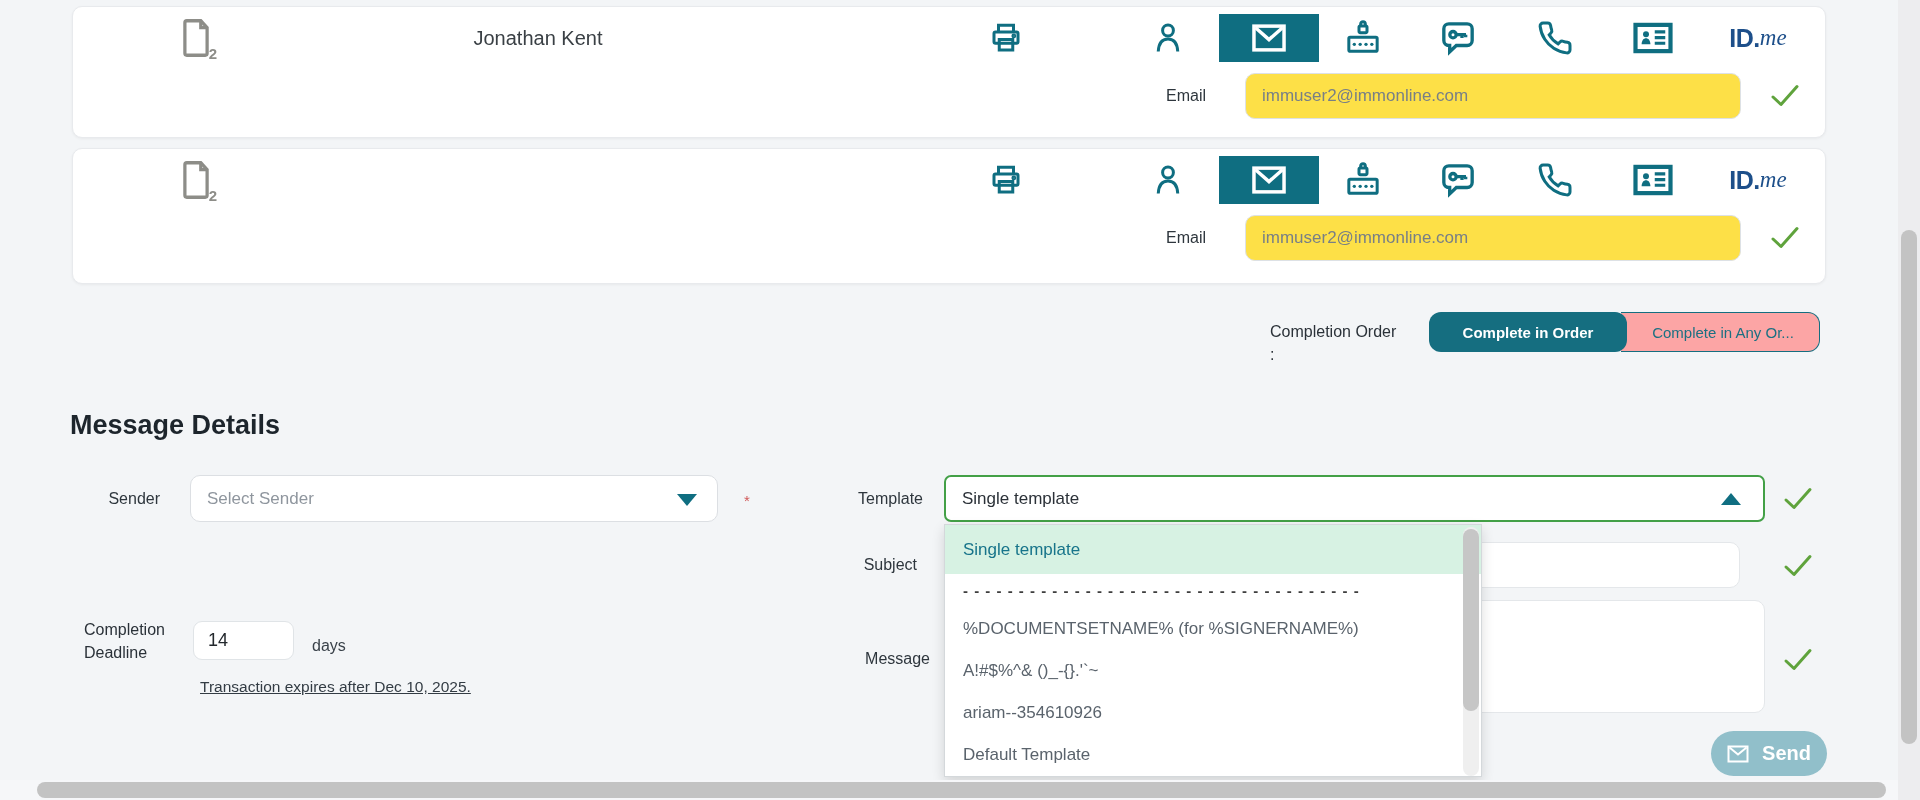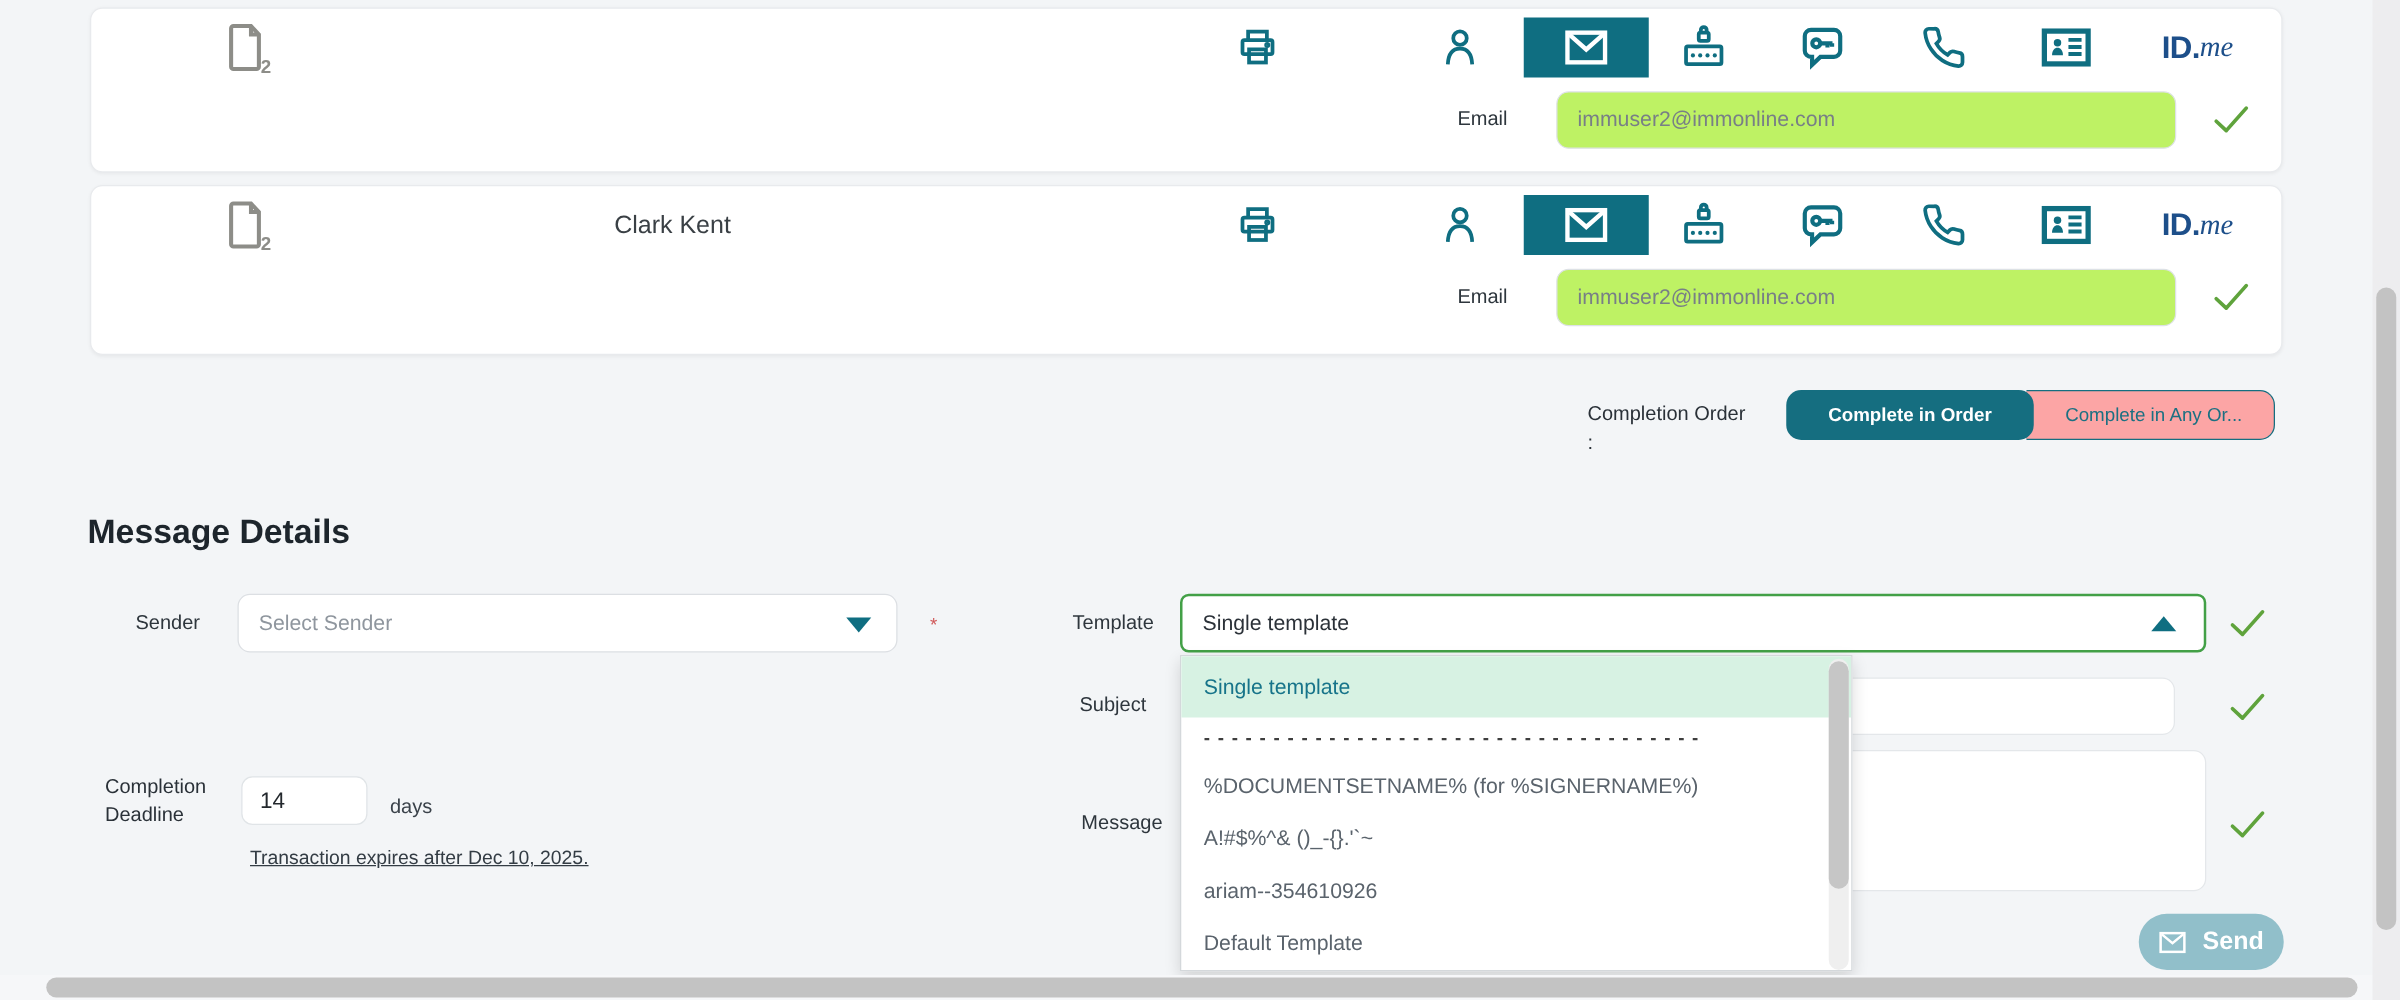--- a/index.html
+++ b/index.html
@@ -44,21 +44,21 @@
   .slot-idme    { left:1630px; width:110px; }
   .idme-bold { font-size:25px; font-weight:bold; color:#1d4f8a; letter-spacing:-0.5px; }
   .idme-italic { font-size:23px; font-style:italic; color:#1d4f8a; font-family:"Liberation Serif","DejaVu Serif",serif; }
 
   .email-label {
     position:absolute; left:1000px; top:80px; width:133px;
     text-align:right; font-size:16px; color:#2e363d;
   }
   .email-input {
     position:absolute; left:1172px; top:66px; width:496px; height:46px;
-    border:1px solid #dde1e5; border-radius:10px; background:#bef264;
+    border:1px solid #dde1e5; border-radius:10px; background:#fde047;
     font-family:inherit; font-size:17px; color:#787f86; padding:0 16px; outline:none;
   }
   .check { position:absolute; width:30px; height:26px; }
   .check-email { left:1697px; top:76px; }
 
   
   .co-label {
     position:absolute; left:1270px; top:320px; width:170px;
     font-size:16px; color:#2a3138; line-height:23px;
   }
@@ -184,20 +184,21 @@
 <body>
 
 <div class="card card1">
   <div class="doc-icon">
     <svg width="46" height="46" viewBox="0 0 24 24" fill="none" stroke="#8d8d88" stroke-width="1.7">
       <path d="M14.5 3 H7.2 a1 1 0 0 0 -1 1 v16 a1 1 0 0 0 1 1 h9.6 a1 1 0 0 0 1 -1 V6.6 Z"></path>
       <path d="M14.5 3 v3.6 h3.3"></path>
     </svg>
     <span class="doc-count">2</span>
   </div>
+  <div class="recipient-name">Jonathan Kent</div>
 
   <div class="icon-slot slot-printer">
     <svg width="36" height="36" viewBox="0 0 24 24" fill="none" stroke="#0f6e81" stroke-width="2">
       <path d="M7 8 V3.5 h10 V8"></path>
         <rect x="4" y="8" width="16" height="7.5" rx="1"></rect>
       <circle cx="17.2" cy="10.6" r="0.6" fill="#0f6e81"></circle>
       <rect x="7.5" y="13" width="9" height="7"></rect>
     </svg>
   </div>
   <div class="icon-slot slot-person">
@@ -258,21 +259,20 @@
 </div>
 
 <div class="card card2">
   <div class="doc-icon">
     <svg width="46" height="46" viewBox="0 0 24 24" fill="none" stroke="#8d8d88" stroke-width="1.7">
       <path d="M14.5 3 H7.2 a1 1 0 0 0 -1 1 v16 a1 1 0 0 0 1 1 h9.6 a1 1 0 0 0 1 -1 V6.6 Z"></path>
       <path d="M14.5 3 v3.6 h3.3"></path>
     </svg>
     <span class="doc-count">2</span>
   </div>
-  <div class="recipient-name">Clark Kent</div>
 
   <div class="icon-slot slot-printer">
     <svg width="36" height="36" viewBox="0 0 24 24" fill="none" stroke="#0f6e81" stroke-width="2">
       <path d="M7 8 V3.5 h10 V8"></path>
         <rect x="4" y="8" width="16" height="7.5" rx="1"></rect>
       <circle cx="17.2" cy="10.6" r="0.6" fill="#0f6e81"></circle>
       <rect x="7.5" y="13" width="9" height="7"></rect>
     </svg>
   </div>
   <div class="icon-slot slot-person">

